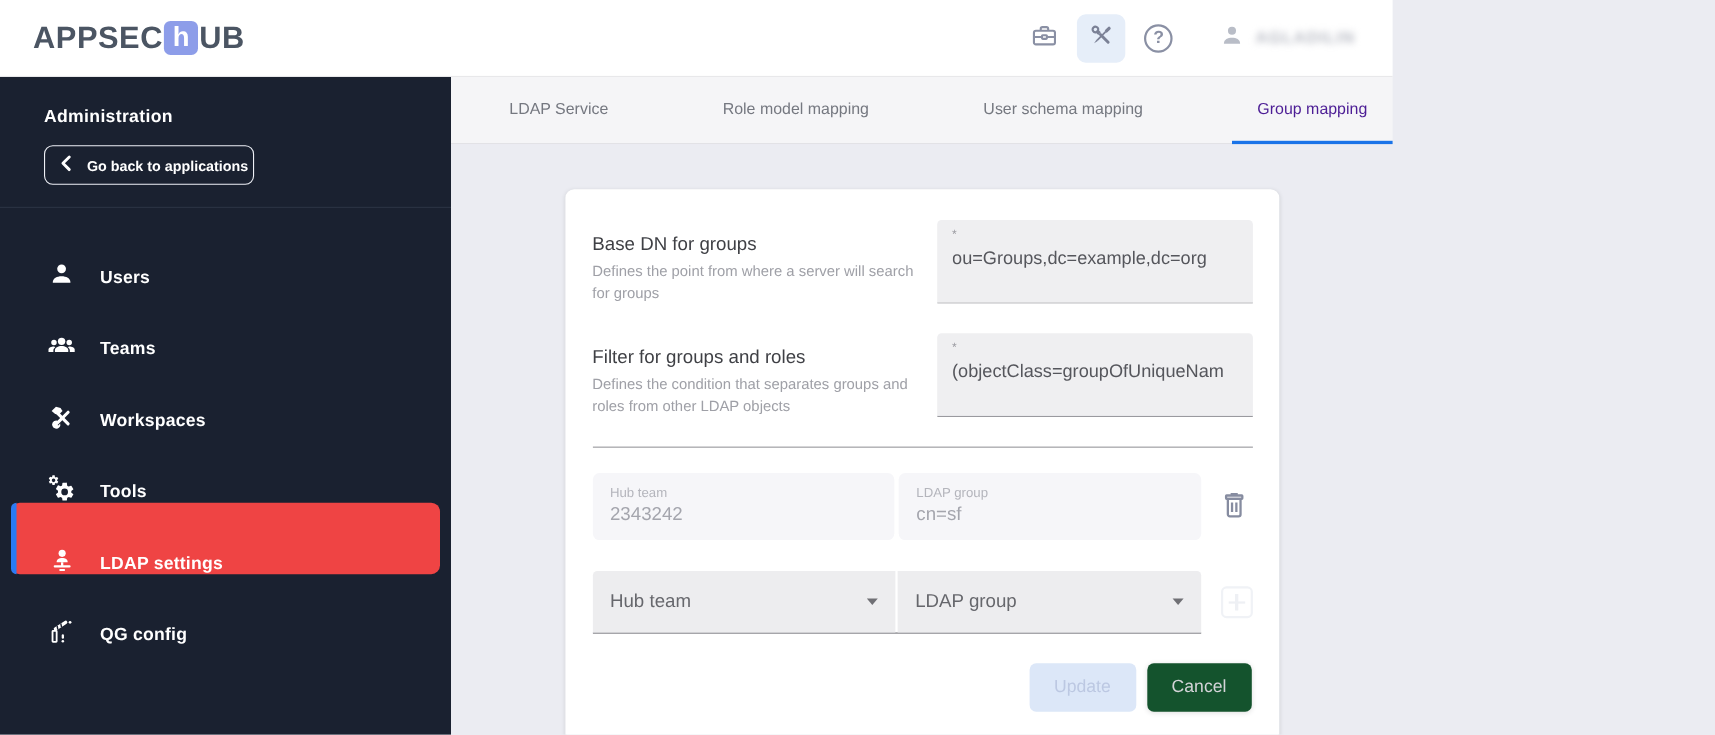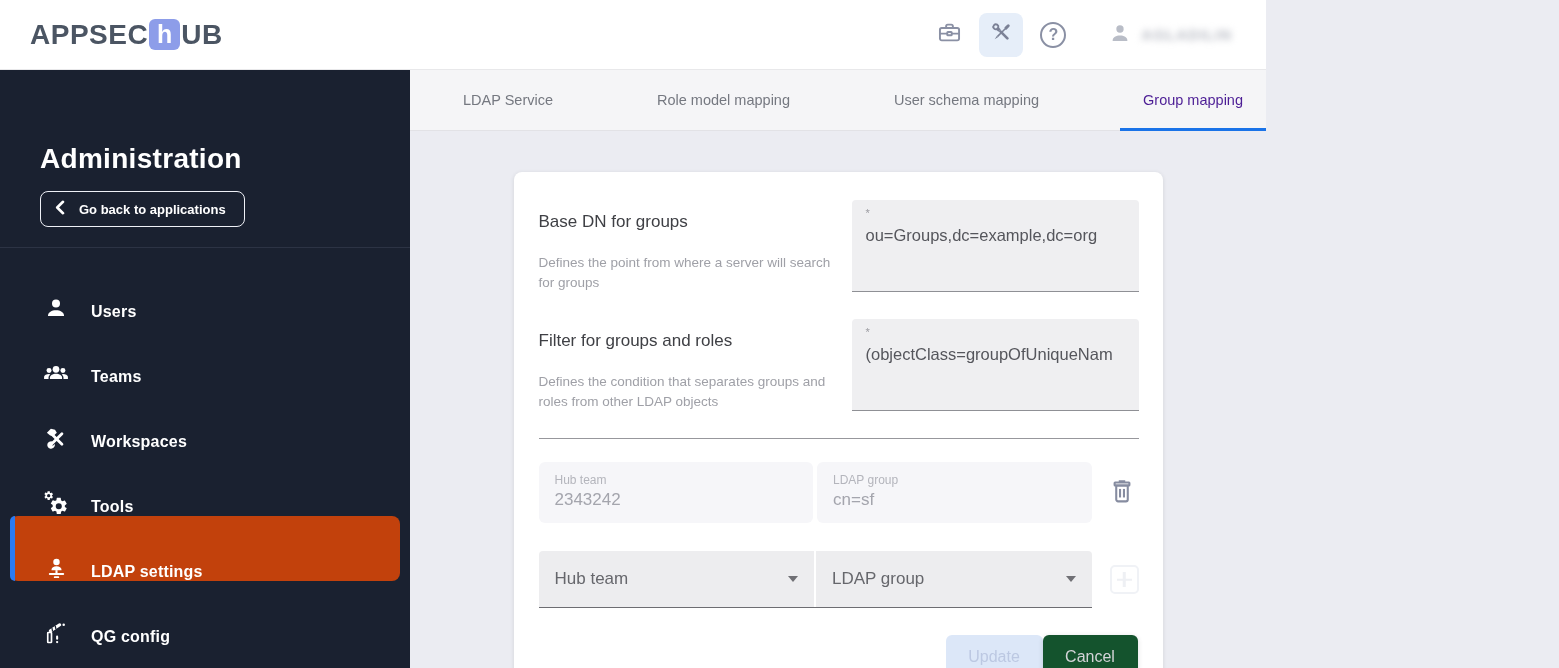--- a/index.html
+++ b/index.html
@@ -18,44 +18,44 @@
   .help-circle { width:26px; height:26px; border:2.2px solid #8a90a4; border-radius:50%; color:#8a90a4; font-size:16px; font-weight:700; display:flex; align-items:center; justify-content:center; }
   .user-chip { display:flex; align-items:center; gap:10px; margin-left:26px; cursor:pointer; }
   .user-name { font-size:15px; font-weight:700; color:#b7bac3; letter-spacing:1px; filter:blur(3.5px); }
 
   
   .page-body { flex:1; display:flex; min-height:0; }
 
   
   .sidebar { width:410px; background:#1a2130; color:#fff; flex:0 0 auto; display:flex; flex-direction:column; }
   .sidebar-head { padding:28px 30px 20px 40px; }
-  .sidebar-title { font-size:28px; font-weight:700; letter-spacing:.3px;margin-top:45px; }
-  .back-btn { margin-top:16px; display:inline-flex; align-items:center; gap:14px; border:1px solid #eef0f6; border-radius:8px; padding:8px 18px 8px 14px; background:transparent; color:#fff; font-size:13px; font-weight:700; cursor:pointer; font-family:inherit; }
+  .sidebar-title { font-size:16px; font-weight:700; letter-spacing:.3px; }
+  .back-btn { margin-top:16px; display:inline-flex; align-items:center; gap:14px; border:1px solid #eef0f6; border-radius:8px; padding:8px 4px 8px 14px; background:transparent; color:#fff; font-size:13px; font-weight:700; cursor:pointer; font-family:inherit; }
   .sidebar-divider { height:1px; background:#2c3344; }
   .nav { padding-top:8px; }
   .nav-item { height:65px; margin:0 10px; display:flex; align-items:flex-end; padding-left:33px; cursor:pointer; position:relative; border-radius:8px; }
   .nav-item .nav-icon { width:26px; height:26px; display:flex; align-items:center; justify-content:center; flex:0 0 auto; }
   .nav-item .nav-label { margin-left:22px; font-size:16px; font-weight:700; letter-spacing:.2px; }
-  .nav-item.active { background:#c2410c; }
+  .nav-item.active { background:#ef4444; }
   .nav-item.active::before { content:""; position:absolute; left:0; top:0; bottom:0; width:5px; background:#2b7bf3; border-radius:8px 0 0 8px; }
 
   
   .main { flex:1; display:flex; flex-direction:column; min-width:0; }
   .tabbar { height:61px; background:#f5f5f7; border-bottom:1px solid #e2e2e6; display:flex; justify-content:space-between; padding-left:30px; flex:0 0 auto; }
   .tab { display:flex; align-items:center; padding:0 23px; font-size:14.5px; color:#757880; cursor:pointer; position:relative; }
   .tab.active { color:#4c1d95; }
   .tab.active::after { content:""; position:absolute; left:0; right:0; bottom:-1px; height:3px; background:#1a73e8; }
   .content { flex:1; background:#ebecf2; overflow:hidden; }
 
   
   .card { width:649px; min-height:476px; margin:41px auto 0; background:#fff; border-radius:8px; box-shadow:0 1px 4px rgba(60,64,67,.14); padding:28px 24px 30px 25px; }
   .field-row { display:flex; justify-content:space-between; margin-bottom:27px; }
   .field-info { width:300px; padding-top:12px; }
   .field-label { font-size:17px; color:#3f4045; }
-  .field-desc { margin-top:21px; font-size:13.5px; line-height:1.45; color:#9fa0a7; }
+  .field-desc { margin-top:5px; font-size:13.5px; line-height:1.45; color:#9fa0a7; }
   .m-input { width:287px; background:#efeff1; border-bottom:1px solid #8f9095; border-radius:4px 4px 0 0; padding:8px 14px 13px; cursor:text; }
   .m-asterisk { font-size:11px; color:#9a9aa0; line-height:1; }
   .m-value { margin-top:7px; font-size:16.5px; color:#55565c; white-space:nowrap; overflow:hidden; }
   .card-divider { height:1px; background:#97979c; margin:0 0 23px; }
 
   .mapping-row { display:flex; align-items:center; margin-bottom:28px; }
   .mapping-fields { display:flex; gap:4px; width:553px; }
   .mapping-box { flex:1; background:#f6f6f9; border-radius:6px; padding:11px 16px 13px; }
   .mapping-box .small-label { font-size:12px; color:#b4b5bc; }
   .mapping-box .mapping-value { margin-top:3px; font-size:17px; color:#a4a5ad; }
@@ -66,21 +66,21 @@
   .select-box { flex:1; background:#ededef; padding:18px 16px; display:flex; align-items:center; cursor:pointer; }
   .select-box:first-child { border-top-left-radius:4px; }
   .select-box:last-child { border-top-right-radius:4px; }
   .select-text { font-size:17px; color:#66676c; }
   .caret { margin-left:auto; width:0; height:0; border-left:5.5px solid transparent; border-right:5.5px solid transparent; border-top:6.5px solid #707075; }
   .plus-btn { margin-left:auto; width:29px; height:29px; border:2px solid #f0f2f6; border-radius:5px; background:#fff; position:relative; cursor:pointer; }
   .plus-btn::before, .plus-btn::after { content:""; position:absolute; background:#eef0f4; }
   .plus-btn::before { left:50%; top:5px; bottom:5px; width:2.5px; transform:translateX(-50%); }
   .plus-btn::after { top:50%; left:5px; right:5px; height:2.5px; transform:translateY(-50%); }
 
-  .actions-row { display:flex; justify-content:flex-end; padding-right:1px; }
+  .actions-row { display:flex; justify-content:flex-end; gap:10px; padding-right:1px; }
   .btn { height:44px; border-radius:6px; font-size:16px; font-weight:500; font-family:inherit; border:none; cursor:pointer; }
   .btn-update { width:97px; background:#dce7f8; color:#bcc8e2; }
   .btn-cancel { width:95px; background:#14532d; color:#d4d4d8; box-shadow:0 1px 5px rgba(60,64,67,.16); }
 </style>
 </head>
 <body>
 
 <div class="screen">
 
   <header class="topbar">

